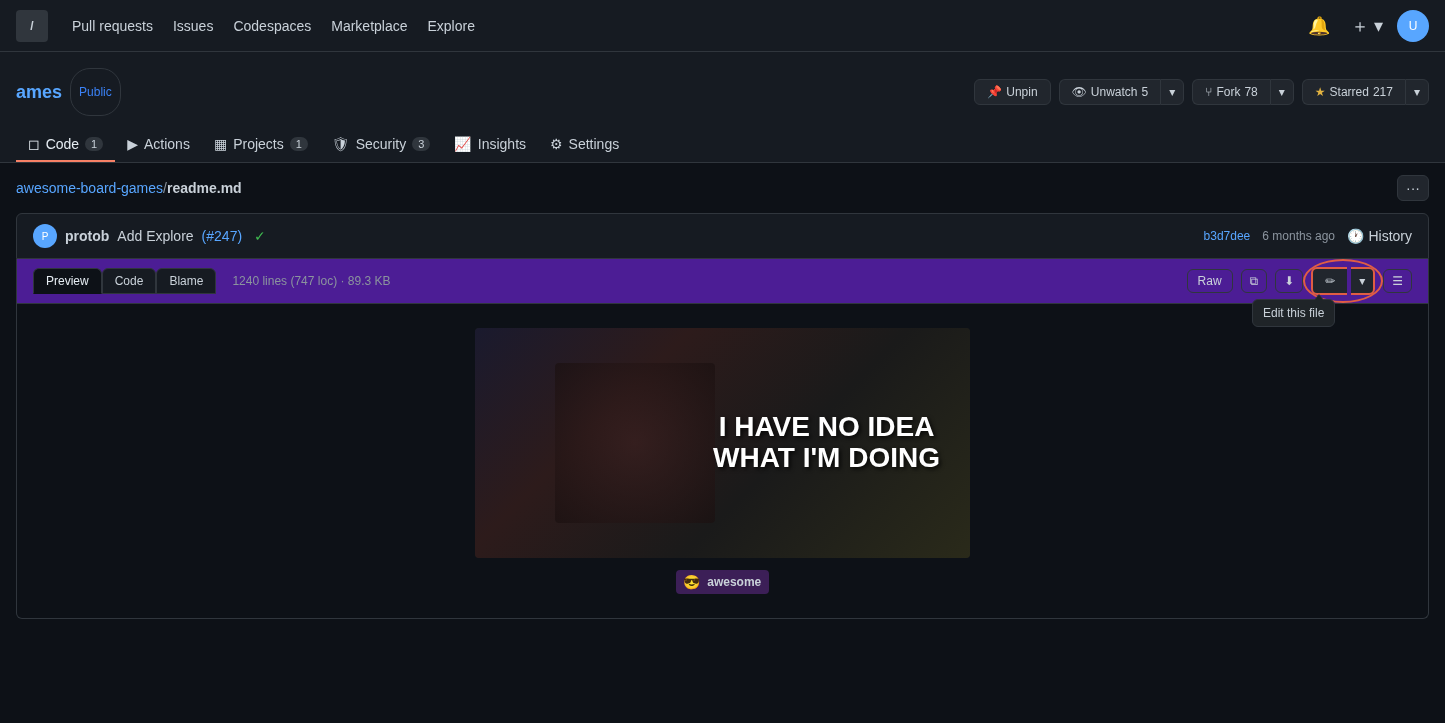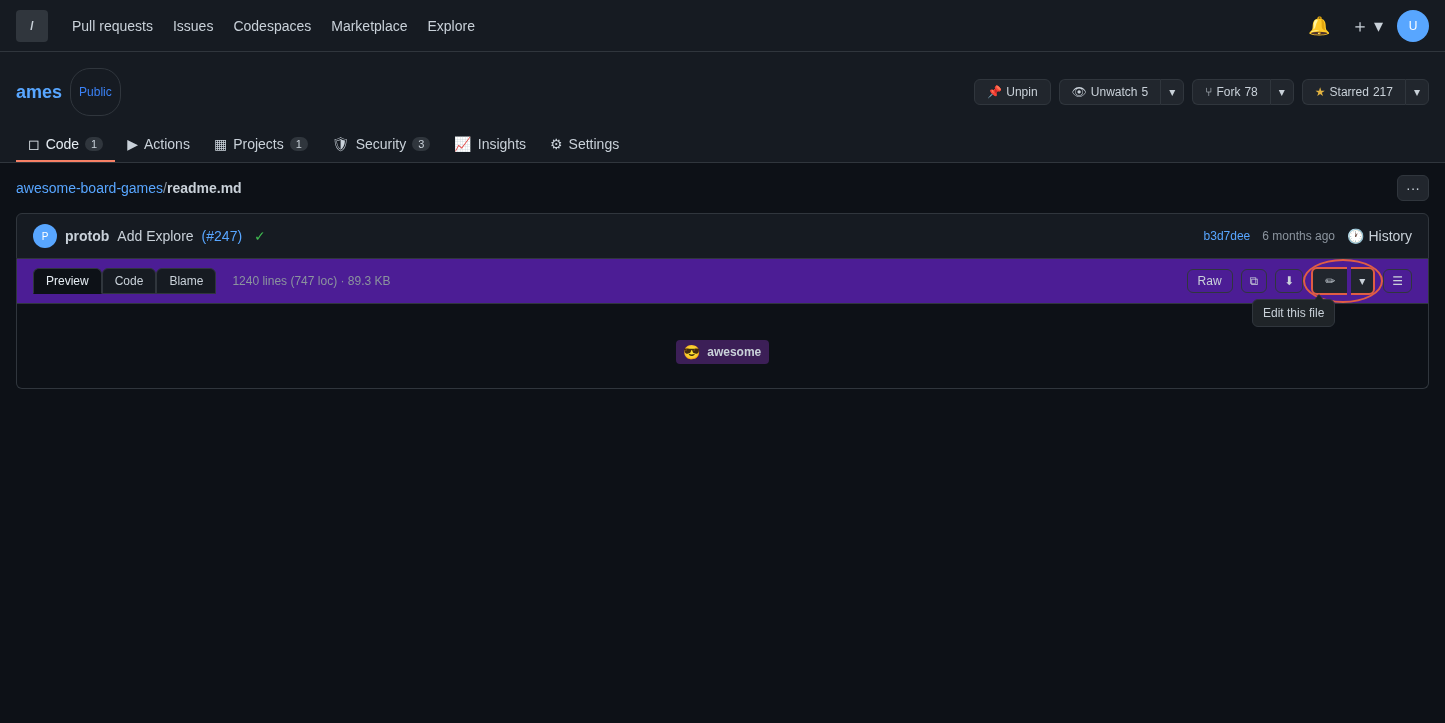--- a/index.html
+++ b/index.html
@@ -630,19 +630,29 @@
       </div>
       <button class="action-btn-arrow" style="border: 2px solid #e05d44; border-left:none; border-radius:0 6px 6px 0;">▾</button>
     </div>
     <button class="icon-btn">
       <span>☰</span>
     </button>
   </div>
 </div>
 
 <div class="file-content">
+  <div class="file-image">
+    <div class="image-bg">
+
+      <div style="position:absolute;left:80px;top:50%;transform:translateY(-50%);width:160px;height:160px;background:radial-gradient(ellipse at center, #3a2020 0%,#1a1010 100%);border-radius:4px;opacity:0.7;"></div>
+      <div class="image-text-overlay">
+        <div class="image-text-big">I HAVE NO IDEA</div>
+        <div class="image-text-big">WHAT I'M DOING</div>
+      </div>
+    </div>
+  </div>
   <div class="awesome-badge">
     <div class="awesome-badge-inner">
       <span class="awesome-badge-icon">😎</span>
       <span class="awesome-text">awesome</span>
     </div>
   </div>
 </div>
 
 </body></html>

